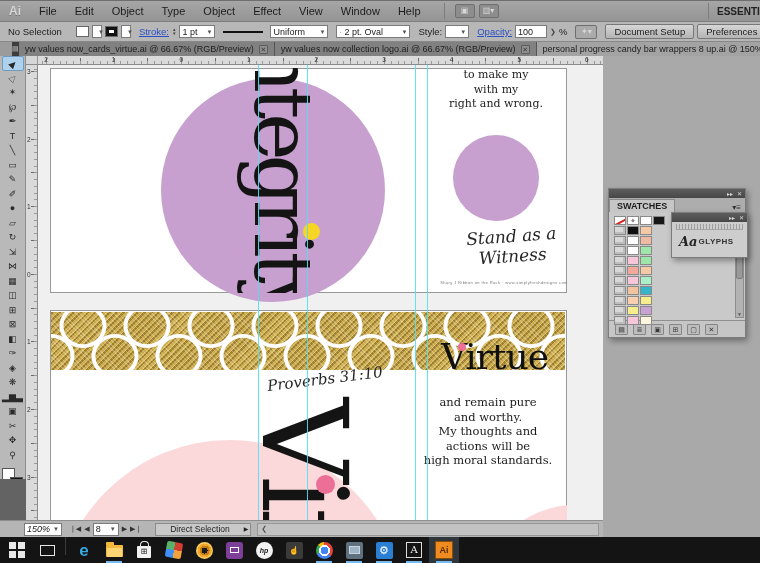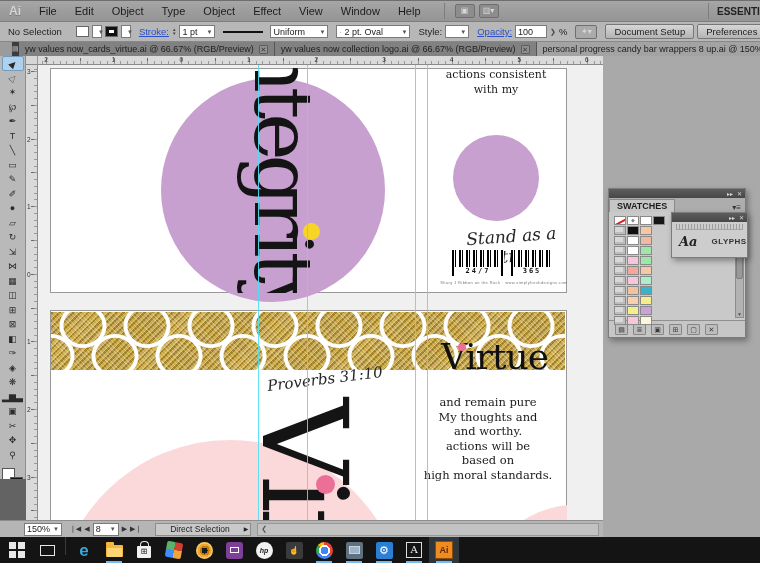--- a/index.html
+++ b/index.html
@@ -114,21 +114,21 @@
   .sw.reg{font-size:7px;line-height:8px;text-align:center;color:#111;}
   .sw.pat{background:#d8d8d8;box-shadow:inset -2px -2px 0 #bdbdbd;}
   .sscroll{position:absolute;right:1px;top:2px;bottom:2px;width:9px;background:#b2b2b2;border:1px solid #8d8d8d;
     display:flex;flex-direction:column;justify-content:space-between;align-items:center;font-size:5px;color:#555;}
   .sthumb{width:7px;height:26px;background:#999;border:1px solid #7e7e7e;border-radius:2px;}
   .p-footer{height:17px;border-top:1px solid #909090;display:flex;align-items:center;gap:5px;padding:0 6px;}
   .pficon{width:13px;height:11px;background:#bdbdbd;border:1px solid #868686;border-radius:1px;font-size:7px;
     line-height:10px;text-align:center;color:#3b3b3b;}
   .glyphs-panel{left:68px;top:156px;width:77px;height:46px;background:#cdcdcd;}
   .g-dots{height:6px;border-bottom:1px solid #a5a5a5;background:repeating-linear-gradient(90deg,#9d9d9d 0 1px,transparent 1px 3px);margin:2px 4px 0;}
-  .g-body{display:flex;align-items:center;gap:14px;padding:4px 7px;}
+  .g-body{display:flex;align-items:center;gap:1px;padding:4px 7px;}
   .g-aa{font-family:"DejaVu Serif",serif;font-style:italic;font-weight:bold;font-size:13px;color:#222;}
   .g-label{font-size:8px;font-weight:bold;color:#333;letter-spacing:.5px;}
   
   .status-bar{position:absolute;left:0;top:520px;width:603px;height:17px;background:#b5b5b5;border-top:1px solid #8e8e8e;
     display:flex;align-items:center;font-size:8.5px;color:#222;}
   .zoom-box{margin-left:24px;}
   .navgrp{display:flex;align-items:center;gap:3px;margin-left:8px;font-size:7px;color:#333;}
   .ds-box{margin-left:14px;background:#c9c9c9;border:1px solid #8c8c8c;height:13px;line-height:12px;
     width:96px;text-align:center;display:flex;align-items:center;}
   .ds-box .lbl{flex:1;}
@@ -355,51 +355,43 @@
 
     <div class="artboard ab1"></div>
 
     <div class="circle" id="bigPurple" style="left: 123px; top: 13px; width: 224px; height: 224px; background: rgb(199, 160, 207);"></div>
     <div class="circle" id="smallPurple" style="left: 415px; top: 70px; width: 86px; height: 86px; background: rgb(199, 160, 207);"></div>
 
     <div class="abclip" style="left:12px;top:3px;width:517px;height:225px;">
       <div class="vword" style="left:186px;top:-46px;height:360px;font-size:80px;">integrity</div>
       <div class="dot" id="yellowDot" style="left: 253px; top: 155px; width: 17px; height: 17px; background: rgb(246, 213, 37);"></div>
       <div class="serifcol" id="ab1lines" style="left:372px;top:0;width:148px;font-size:11px;line-height:14.5px;">
-          <div>actions consistent</div>
+          <div>to make my</div>
           <div>with my</div>
+          <div>right and wrong.</div>
         </div>
       <div class="script" style="left:388px;top:158px;width:148px;font-size:17px;">Stand as a Witness</div>
-      <div class="barcode" style="left:402px;top:182px;">
-        <div class="bargroup" style="width:52px;">
-          <div class="barnum">24/7</div>
-        </div>
-        <div class="bargroup" style="width:42px;">
-          <div class="barnum">365</div>
-        </div>
-      </div>
       <div class="fineprint" style="left:378px;top:212px;width:152px;">Shary J Ribbon on the Rock  ·  www.simplyfreshdesigns.com</div>
     </div>
 
     <div class="artboard ab2"></div>
     <div class="abclip" style="left:12px;top:245px;width:517px;height:211px;">
       <div class="circle" id="pinkA" style="left: 5px; top: 130px; width: 350px; height: 350px; background: rgb(251, 217, 219);"></div>
       <div class="circle" id="pinkB" style="left: 430px; top: 195px; width: 190px; height: 190px; background: rgb(251, 217, 219);"></div>
       <div class="gold-band"></div>
       <div class="script" style="left:200px;top:60px;width:150px;font-size:15px;transform:rotate(-7deg);">Proverbs 31:10</div>
       <div class="vword" style="left:185px;top:88px;height:400px;font-size:118px;">Virtue</div>
       <div class="dot" id="pinkDotBig" style="left: 266px; top: 165px; width: 19px; height: 19px; background: rgb(236, 111, 151);"></div>
       <div class="virtue-title" style="left:372px;top:26px;width:145px;text-align:center;">Virtue</div>
       <div class="dot" id="pinkDotSmall" style="left: 408px; top: 33px; width: 8px; height: 8px; background: rgb(236, 111, 151);"></div>
       <div class="serifcol" id="ab2lines" style="left:358px;top:85px;width:160px;font-size:11.5px;line-height:14.6px;">
           <div>and remain pure</div>
+          <div>and worthy.</div>
           <div>My thoughts and</div>
-          <div>and worthy.</div>
           <div>actions will be</div>
-          <div>based on</div>
           <div>high moral standards.</div>
         </div>
     </div>
 
     <div id="guides">
         <div class="guide" style="left: 220px; background: rgb(79, 224, 242);"></div>
         <div class="guide" style="left: 269px; background: rgb(79, 224, 242);"></div>
         <div class="guide" style="left: 377px; background: rgb(79, 224, 242);"></div>
         <div class="guide" style="left: 389px; background: rgb(79, 224, 242);"></div>
       </div>
@@ -497,21 +489,21 @@
       </div>
       <div class="g-dots"></div>
       <div class="g-body">
         <span class="g-aa">Aa</span>
         <span class="g-label">GLYPHS</span>
       </div>
     </div>
   </div>
 
   <div class="status-bar">
-    <span class="combo zoom-box" style="width:38px;">
+    <span class="combo zoom-box" style="width:38px;font-style:italic;">
       <span>150%</span>
         <span class="arr" style="margin-left:auto;">▼</span>
     </span>
     <div class="navgrp">
       <span>❘◀</span>
       <span>◀</span>
       <span class="combo" style="width:26px;">
         <span>8</span>
           <span class="arr" style="margin-left:auto;">▼</span>
       </span>

